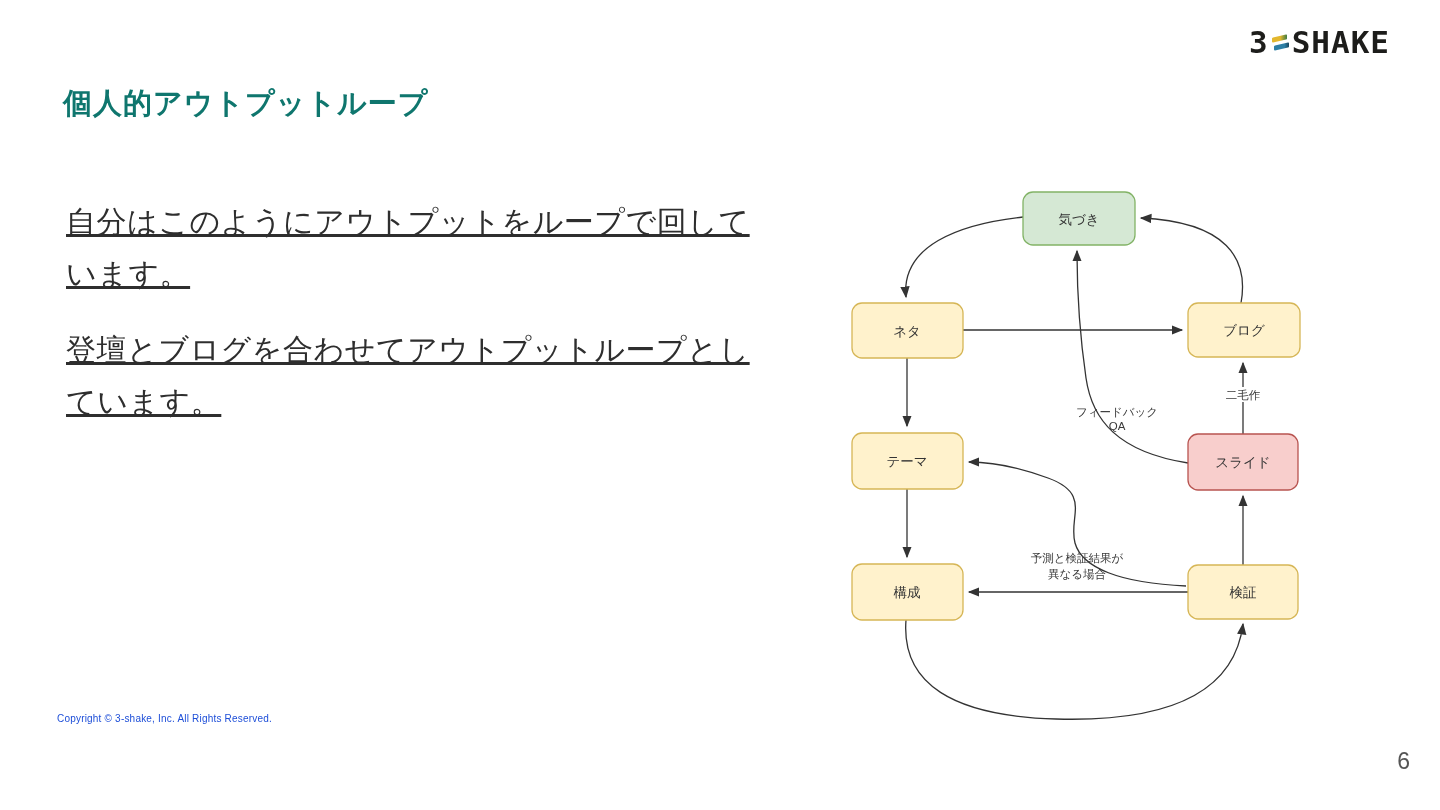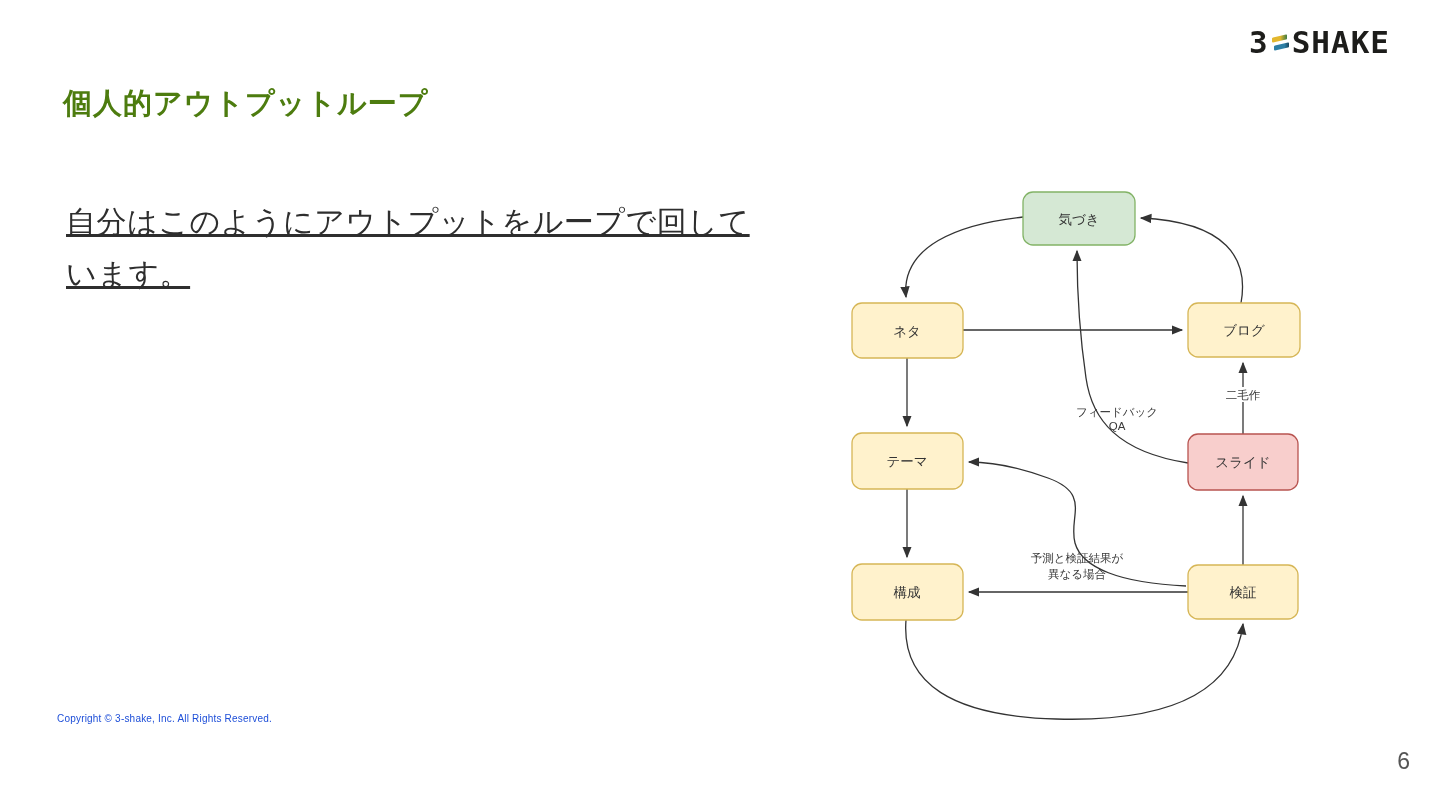--- a/index.html
+++ b/index.html
@@ -21,21 +21,21 @@
     letter-spacing: 1px; line-height: 1;
   }
   .logo-mark { width: 17px; height: 22px; position: relative; margin: 2px 3px 0 3px; }
   .logo-mark .bar { position: absolute; left: 0; width: 15px; height: 5px; transform: skewY(-12deg); border-radius: 1px; }
   .logo-mark .bar-top { top: 3px; background: linear-gradient(90deg, #e3b72d 55%, #3e7c45); }
   .logo-mark .bar-bottom { top: 11px; left: 2px; background: linear-gradient(90deg, #2d7fa5 70%, #17445c); }
 
   
   .title {
     position: absolute; left: 63px; top: 84px;
-    font-size: 29px; font-weight: 700; color: #4d7c0f;
+    font-size: 29px; font-weight: 700; color: #0f766e;
     letter-spacing: 1px;
   }
   .body-text { position: absolute; left: 66px; top: 196px; width: 690px; }
   .body-text p {
     font-size: 30px; line-height: 52px; color: #2e2e2e;
     margin: 0 0 24px 0; letter-spacing: 0.5px; text-decoration: underline;
   }
 
   
   .diagram { position: absolute; left: 820px; top: 160px; width: 570px; height: 600px; }
@@ -76,20 +76,21 @@
       <span class="bar bar-top"></span>
       <span class="bar bar-bottom"></span>
     </span>
     <span>SHAKE</span>
   </div>
 
   <h1 class="title">個人的アウトプットループ</h1>
 
   <div class="body-text">
     <p>自分はこのようにアウトプットをループで回しています。</p>
+    <p>登壇とブログを合わせてアウトプットループとしています。</p>
   </div>
 
   <div class="diagram">
     <svg viewBox="820 160 570 600" xmlns="http://www.w3.org/2000/svg">
       <defs>
         <marker id="arrow" viewBox="0 0 10 10" refX="8.5" refY="5" markerWidth="9.5" markerHeight="9.5" orient="auto-start-reverse">
           <path d="M0,1.2 L9.5,5 L0,8.8 Z" fill="#333333"></path>
         </marker>
       </defs>
 

